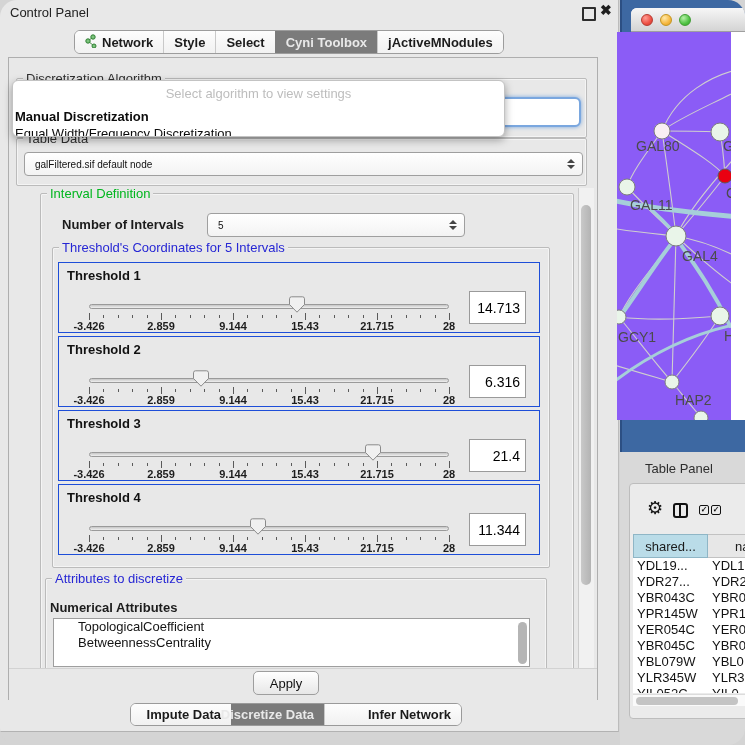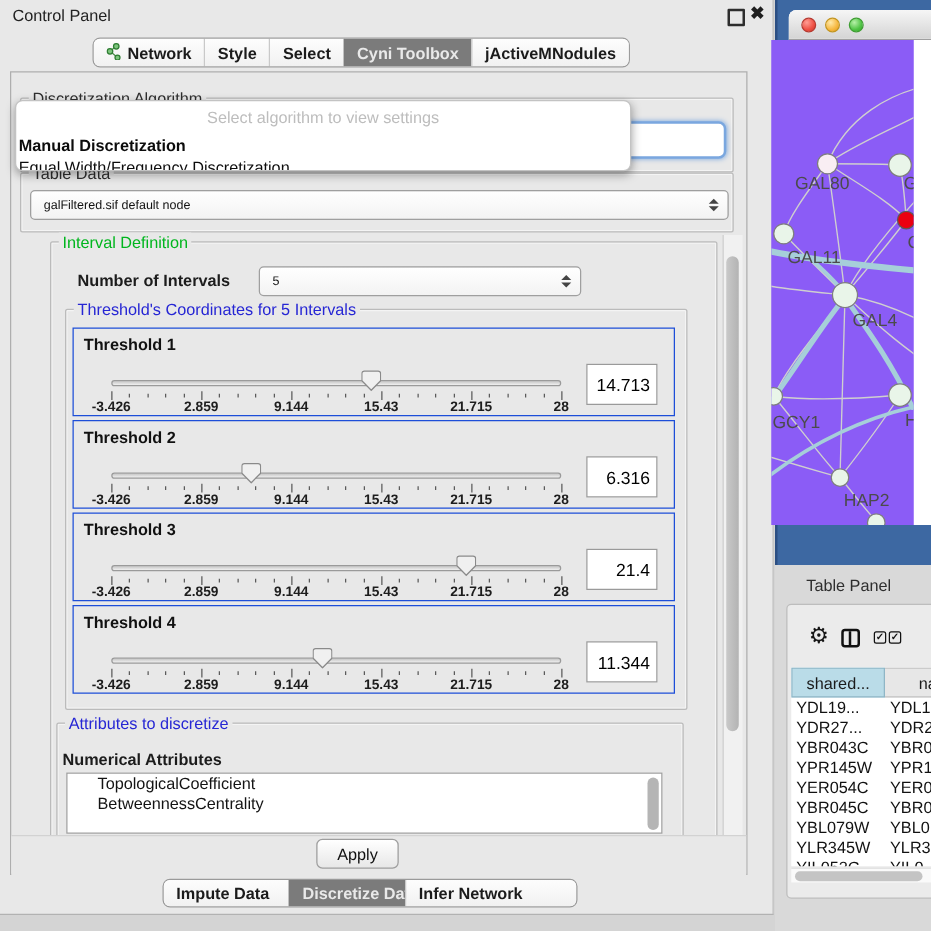--- a/index.html
+++ b/index.html
@@ -1,31 +1,31 @@
 <!DOCTYPE html>
 <html><head>
 <meta charset="utf-8">
 <style>
   html,body{margin:0;padding:0;background:#d4d4d4;}
   #app{position:relative;width:745px;height:745px;overflow:hidden;
        font-family:"Liberation Sans",sans-serif;font-size:13px;color:#1c1c1c;
-       background:#d4d4d4;}
+       background:#d4d4d4;border-radius:17px;}
   .abs{position:absolute;}
 
   
   .cp-window{left:0;top:0;width:618px;height:731px;background:#e8e8e8;
              border-right:1px solid #bcbcbc;border-bottom:1px solid #b2b2b2;}
   .cp-title{left:10px;top:5px;font-size:13px;color:#222;}
   .float-btn{left:582px;top:7px;width:10px;height:10px;border:2px solid #2d2d2d;border-radius:1px;background:transparent;}
   .close-btn{left:600px;top:2px;font-size:14px;font-weight:bold;color:#1f1f1f;}
 
   
   .tabgroup{left:74px;top:30px;height:24px;display:flex;border:1px solid #9c9c9c;
             border-radius:6px;overflow:hidden;background:#fbfbfb;box-sizing:border-box;}
-  .tab{display:flex;align-items:center;justify-content:space-between;padding:0 10px;
+  .tab{display:flex;align-items:center;justify-content:flex-end;padding:0 10px;
        font-size:13px;font-weight:600;color:#1b1b1b;background:linear-gradient(#fdfdfd,#f1f1f1);
        border-left:1px solid #c9c9c9;white-space:nowrap;}
   .tab:first-child{border-left:none;}
   .tab.selected{background:#7b7b7b;color:#e9e9e9;border-left:1px solid #7b7b7b;}
   .tab .net-ico{margin-right:5px;}
 
   
   .content-panel{left:8px;top:57px;width:590px;height:643px;border:1px solid #aeaeae;
                  box-sizing:border-box;background:#e8e8e8;}
 

